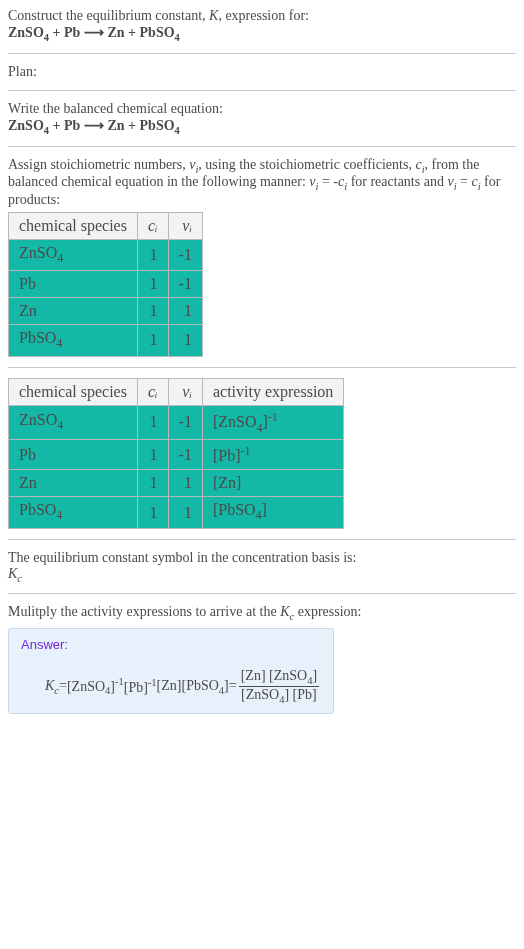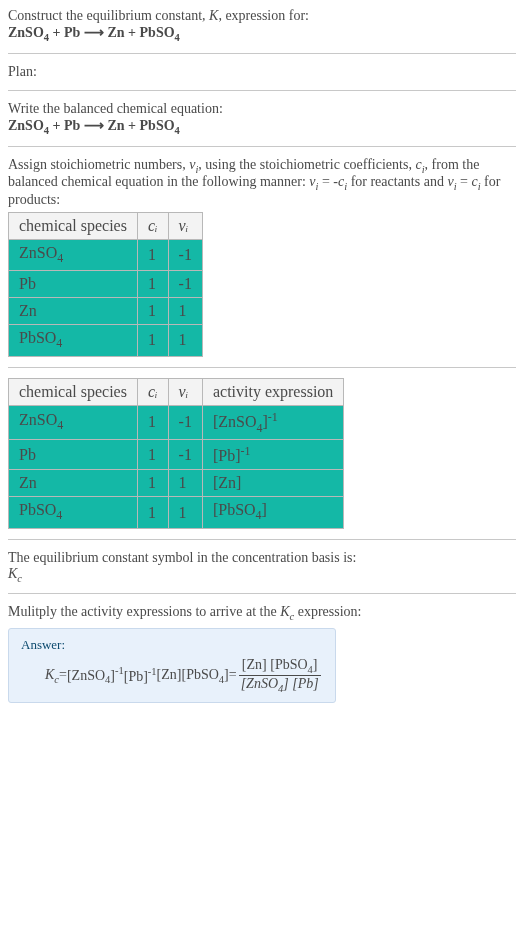--- a/index.html
+++ b/index.html
@@ -49,54 +49,53 @@
     border: 1px solid #b8b8b8;
     padding: 4px 10px;
     text-align: left;
     font-weight: normal;
     background: #14b8a6;
   }
   table.datatable th {
     background: #f3f3f3;
   }
   table.datatable td.center, table.datatable th.center {
-    text-align: left;
+    text-align: right;
   }
   .answer-box {
     background: #e8f1fb;
     border: 1px solid #c9d9ec;
     border-radius: 3px;
     padding: 8px 12px;
     margin-top: 6px;
     display: inline-block;
   }
   .answer-label {
-    color: #0c4a6e;
+    color: #6d28d9;
     font-size: 13px;
-    margin-bottom: 4px;
-    font-family: Liberation Serif, serif;
+    margin-bottom: 16px;
+    font-family: Liberation Sans, sans-serif;
   }
   .italic {
     font-style: italic;
   }
   .frac {
     display: inline-block;
     vertical-align: middle;
     text-align: center;
     margin: 0 2px;
   }
   .frac .num {
     display: block;
     border-bottom: 1px solid #4a4a4a;
     padding: 0 2px;
   }
   .frac .den {
     display: block;
     padding: 0 2px;
-    font-style: italic;
   }
   .kc-line {
     display: flex;
     align-items: center;
     flex-wrap: wrap;
   }
   .nowrap { white-space: nowrap; }
 </style>
 </head>
 <body>
@@ -218,18 +217,18 @@
       <span> = </span>
       <span class="nowrap"><span>[ZnSO</span><span class="sub">4</span><span>]</span><span class="sup">-1</span></span>
       <span> </span>
       <span class="nowrap"><span>[Pb]</span><span class="sup">-1</span></span>
       <span> </span>
       <span class="nowrap">[Zn]</span>
       <span> </span>
       <span class="nowrap"><span>[PbSO</span><span class="sub">4</span><span>]</span></span>
       <span> = </span>
       <span class="frac">
-        <span class="num"><span>[Zn] [PbSO</span><span class="sub">4</span><span>]</span></span>
+        <span class="num"><span>[Zn] [ZnSO</span><span class="sub">4</span><span>]</span></span>
         <span class="den"><span>[ZnSO</span><span class="sub">4</span><span>] [Pb]</span></span>
       </span>
     </div>
   </div>
 </div>
 
 </body></html>

